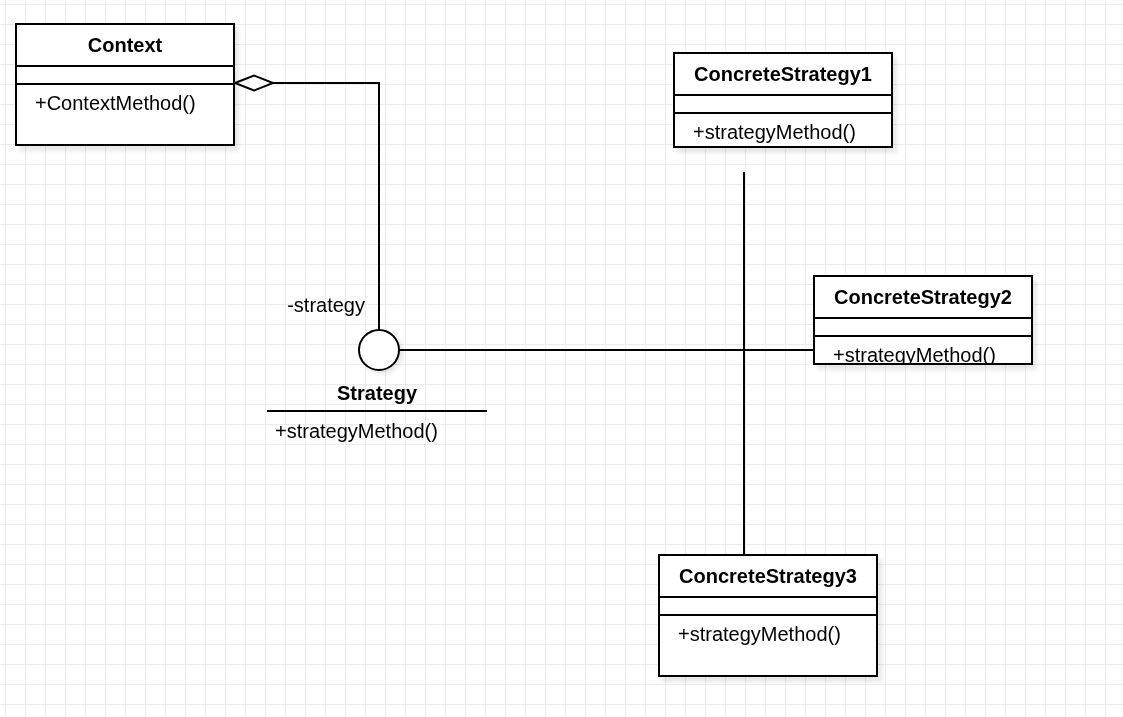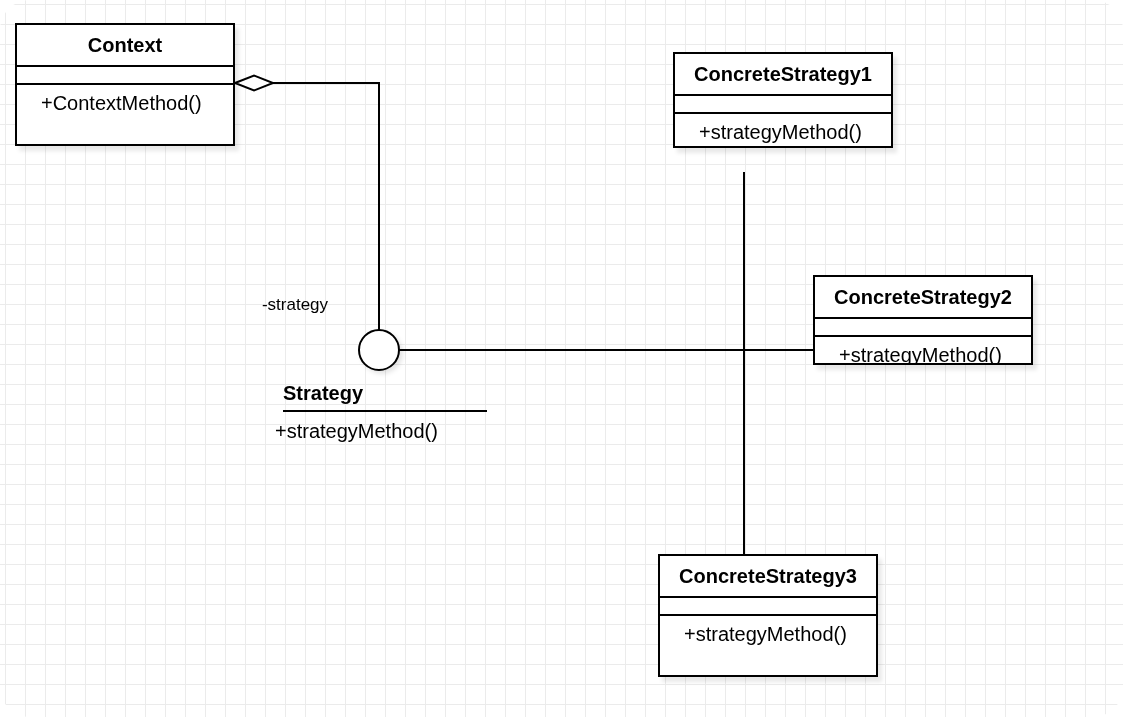--- a/index.html
+++ b/index.html
@@ -16,21 +16,20 @@
   .canvas {
     position: relative;
     width: 1123px;
     height: 717px;
     background-color: #ffffff;
     background-image:
       linear-gradient(to right, #ebebeb 1px, transparent 1px),
       linear-gradient(to bottom, #ebebeb 1px, transparent 1px);
     background-size: 20px 20px;
     background-position: 5px 4px;
-    border-radius: 30px;
   }
   .connector-layer {
     position: absolute;
     left: 0;
     top: 0;
     width: 1123px;
     height: 717px;
   }
   .lollipop-circle {
     filter: drop-shadow(3px 3px 2px rgba(0,0,0,0.10));
@@ -54,56 +53,55 @@
     font-size: 20px;
     white-space: nowrap;
     overflow: hidden;
   }
   .uml-class-attrs {
     height: 16px;
     border-bottom: 2px solid #000000;
   }
   .uml-class-methods {
     flex: 1;
-    padding: 6px 8px 0 24px;
+    padding: 6px 8px 0 18px;
     font-size: 20px;
     line-height: 24px;
     text-align: left;
     white-space: nowrap;
     overflow: hidden;
   }
   .uml-interface {
     position: absolute;
     left: 267px;
     top: 376px;
     width: 220px;
   }
   .uml-interface-title {
     height: 34px;
     line-height: 34px;
-    text-align: left;
+    text-align: center;
     font-weight: bold;
     font-size: 20px;
     border-bottom: 2px solid #000000;
-    margin-left: 16px;
   }
   .uml-interface-methods {
     padding: 7px 0 0 8px;
     font-size: 20px;
     line-height: 24px;
     text-align: left;
     white-space: nowrap;
   }
   .edge-label {
     position: absolute;
     left: 225px;
     top: 293px;
     width: 140px;
-    text-align: center;
-    font-size: 17px;
+    text-align: right;
+    font-size: 20px;
     line-height: 24px;
     white-space: nowrap;
   }
 </style>
 </head>
 <body>
 
 <div class="canvas">
 
   <svg class="connector-layer" width="1123" height="717" viewBox="0 0 1123 717">

